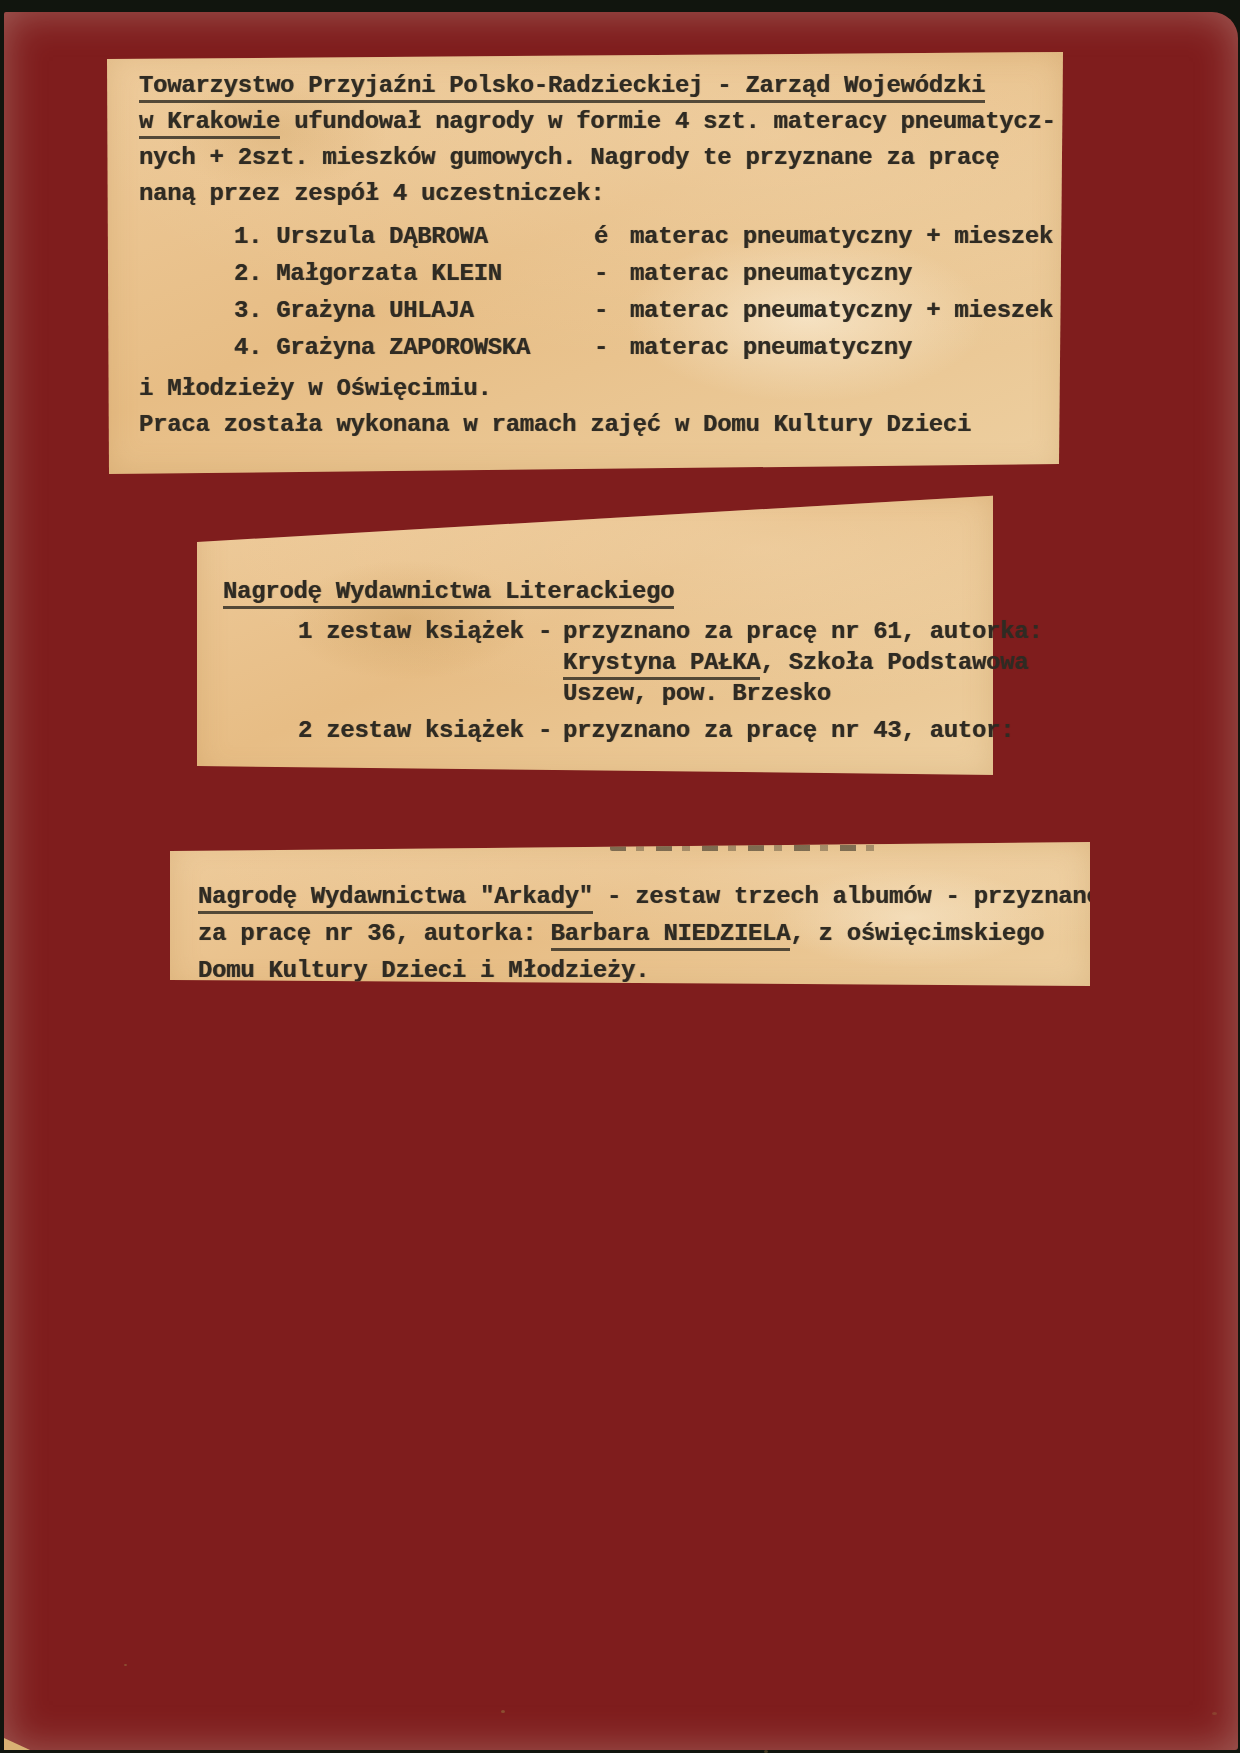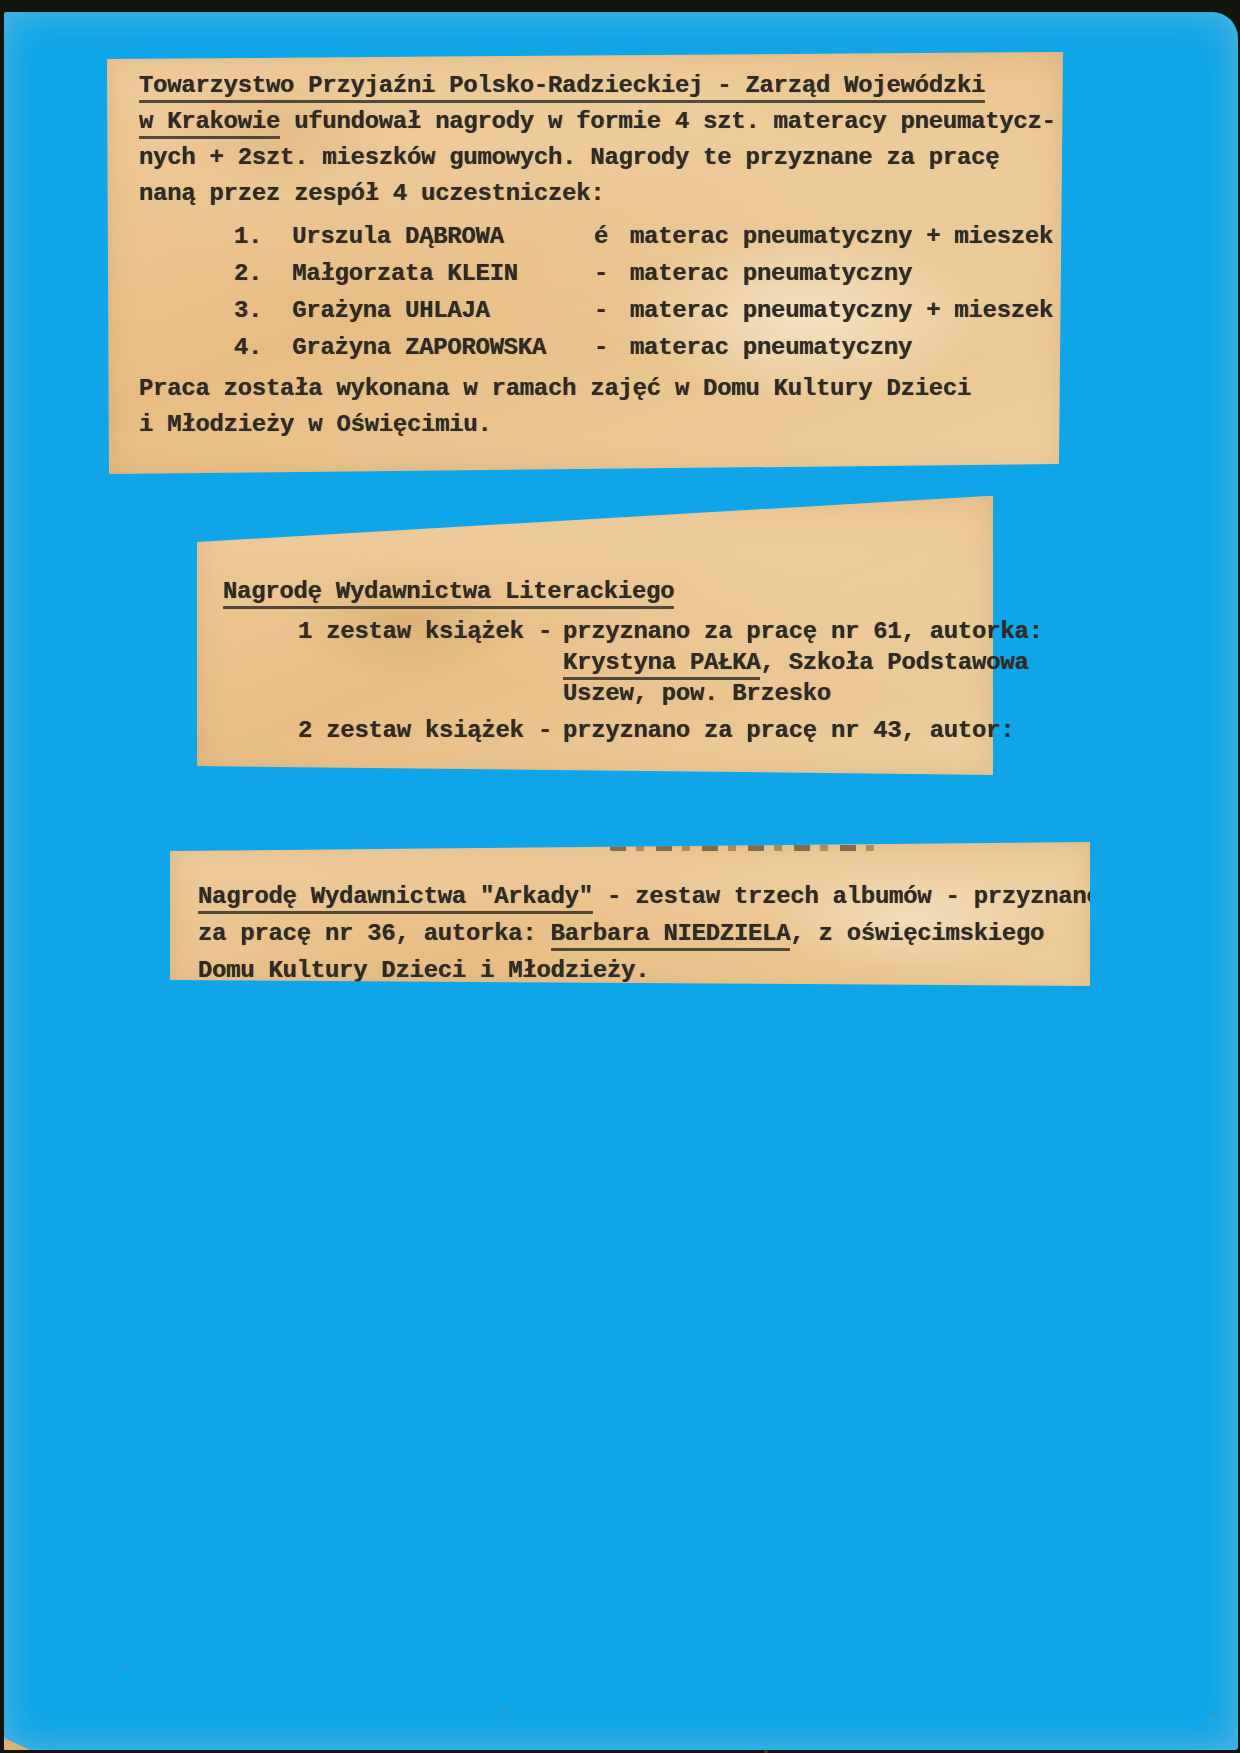--- a/index.html
+++ b/index.html
@@ -6,21 +6,21 @@
   body{
     width:1240px;height:1753px;
     background:#11150e;
     position:relative;
     overflow:hidden;
     font-family:"Liberation Mono", monospace;
   }
   .page{
     position:absolute;
     left:4px;top:12px;right:2px;bottom:3px;
-    background:#0ea5e9;
+    background:#7f1d1d;
     border-radius:2px 26px 3px 6px;
     box-shadow:inset 0 0 40px rgba(225,218,200,.35);
   }
   
   .speck{position:absolute;border-radius:50%;background:rgba(151,118,66,.55);}
   .speck.a{left:497px;top:1698px;width:4px;height:3px;}
   .speck.b{left:120px;top:1652px;width:3px;height:2px;}
   .speck.c{left:1208px;top:1700px;width:5px;height:3px;background:rgba(151,118,66,.35);}
   .speck.d{left:760px;top:1738px;width:4px;height:3px;background:rgba(151,118,66,.4);}
   .corner-chip{
@@ -63,21 +63,21 @@
     text-shadow:0.6px 0.4px 0.7px rgba(47,43,35,.55),-0.4px -0.2px 0.5px rgba(47,43,35,.3);
     white-space:nowrap;
   }
   .ul{border-bottom:3px solid rgba(45,41,33,.8);padding-bottom:1px;}
 
   .s1-content{position:absolute;left:32px;top:16px;}
   .s1-content .line{height:36px;line-height:36px;}
   .s1-items{margin-left:95px;margin-top:6px;}
   .item{display:flex;height:37px;line-height:37px;}
   .item .nn{width:360px;display:inline-block;}
-  .item .nn .name{margin-left:30px;}
+  .item .nn .name{margin-left:14px;}
   .item .sep{width:36px;display:inline-block;}
   .s1-foot{margin-top:5px;}
 
   .s2-content{position:absolute;left:26px;top:84px;}
   .s2-content .hline{height:36px;line-height:36px;}
   .entry{display:flex;margin-left:75px;margin-top:6px;}
   .entry .elabel{width:240px;line-height:31px;}
   .entry .esep{width:25px;line-height:31px;}
   .entry .evalue div{height:31px;line-height:31px;}
 
@@ -130,22 +130,22 @@
           <span class="prize">materac pneumatyczny + mieszek gum.</span>
         </div>
         <div class="item">
           <span class="nn"><span>4.</span><span class="name">Grażyna ZAPOROWSKA</span></span>
           <span class="sep">-</span>
           <span class="prize">materac pneumatyczny</span>
         </div>
       </div>
 
       <div class="s1-foot">
+        <div class="line">i Młodzieży w Oświęcimiu.</div>
         <div class="line">Praca została wykonana w ramach zajęć w Domu Kultury Dzieci</div>
-        <div class="line">i Młodzieży w Oświęcimiu.</div>
       </div>
     </div>
   </section>
 
   <section class="strip strip2">
     <div class="stain s2a"></div>
     <div class="s2-content tw">
       <div class="hline">
         <span class="ul">Nagrodę Wydawnictwa Literackiego</span>
       </div>

